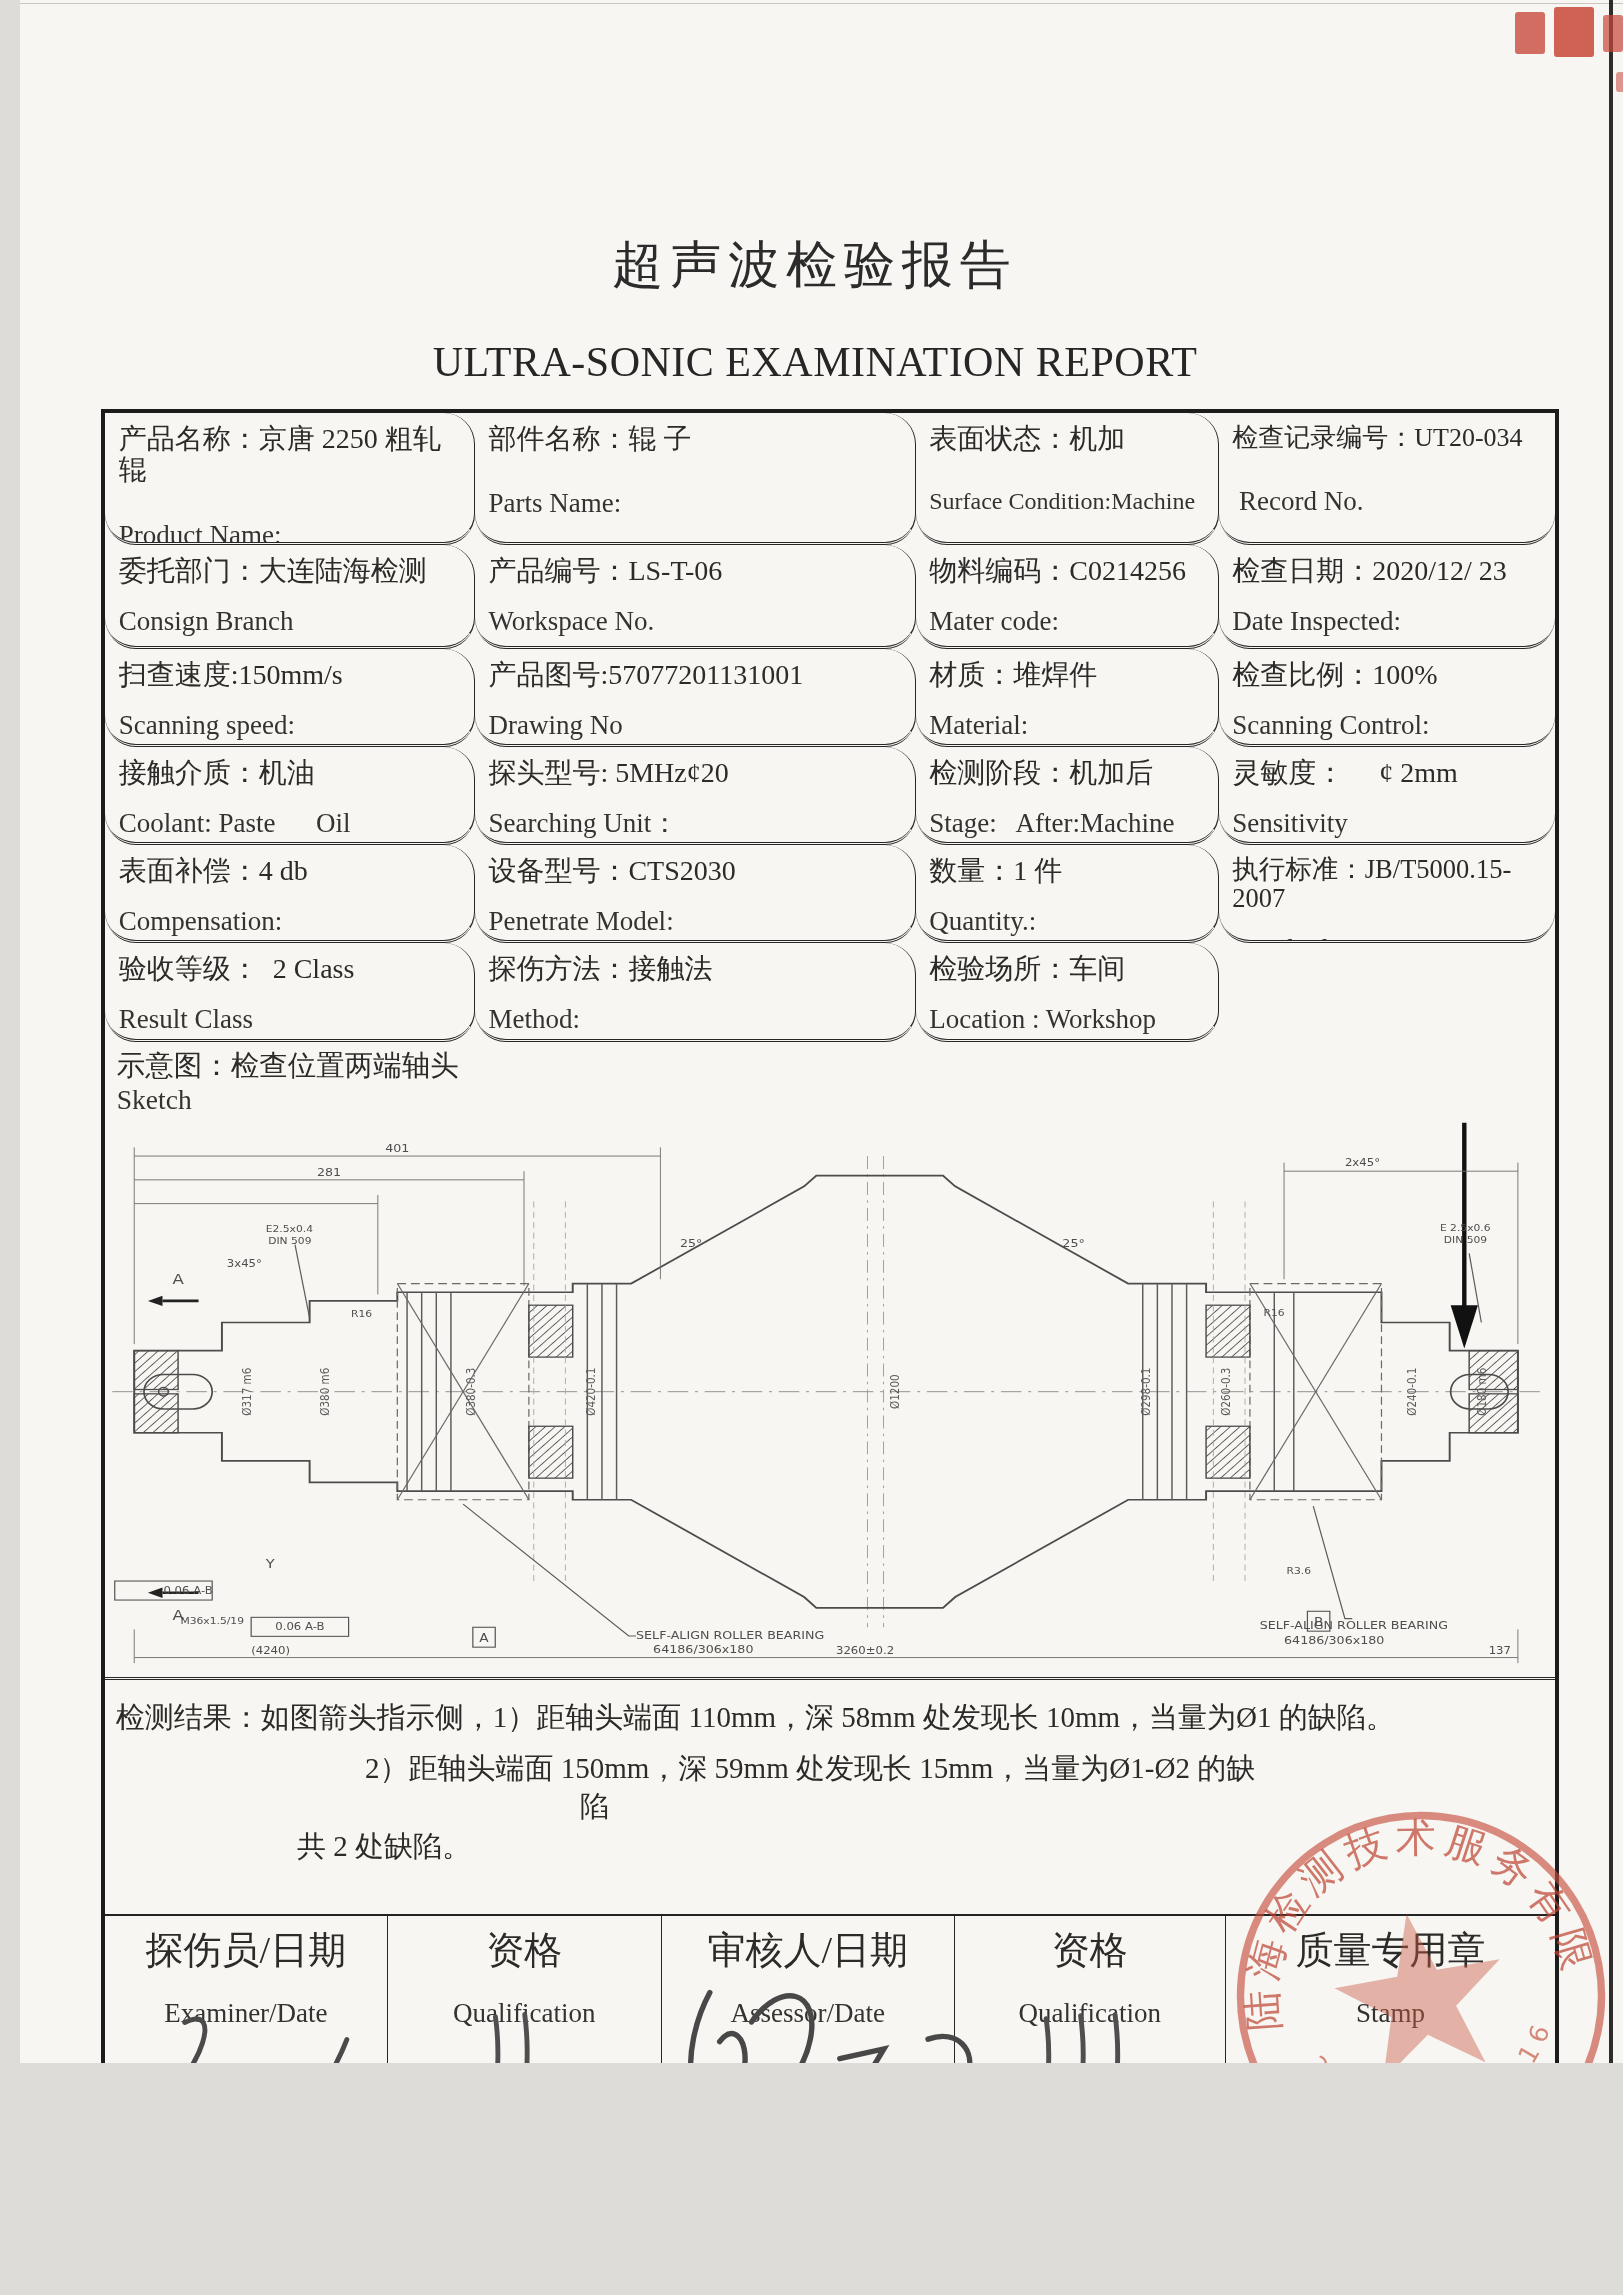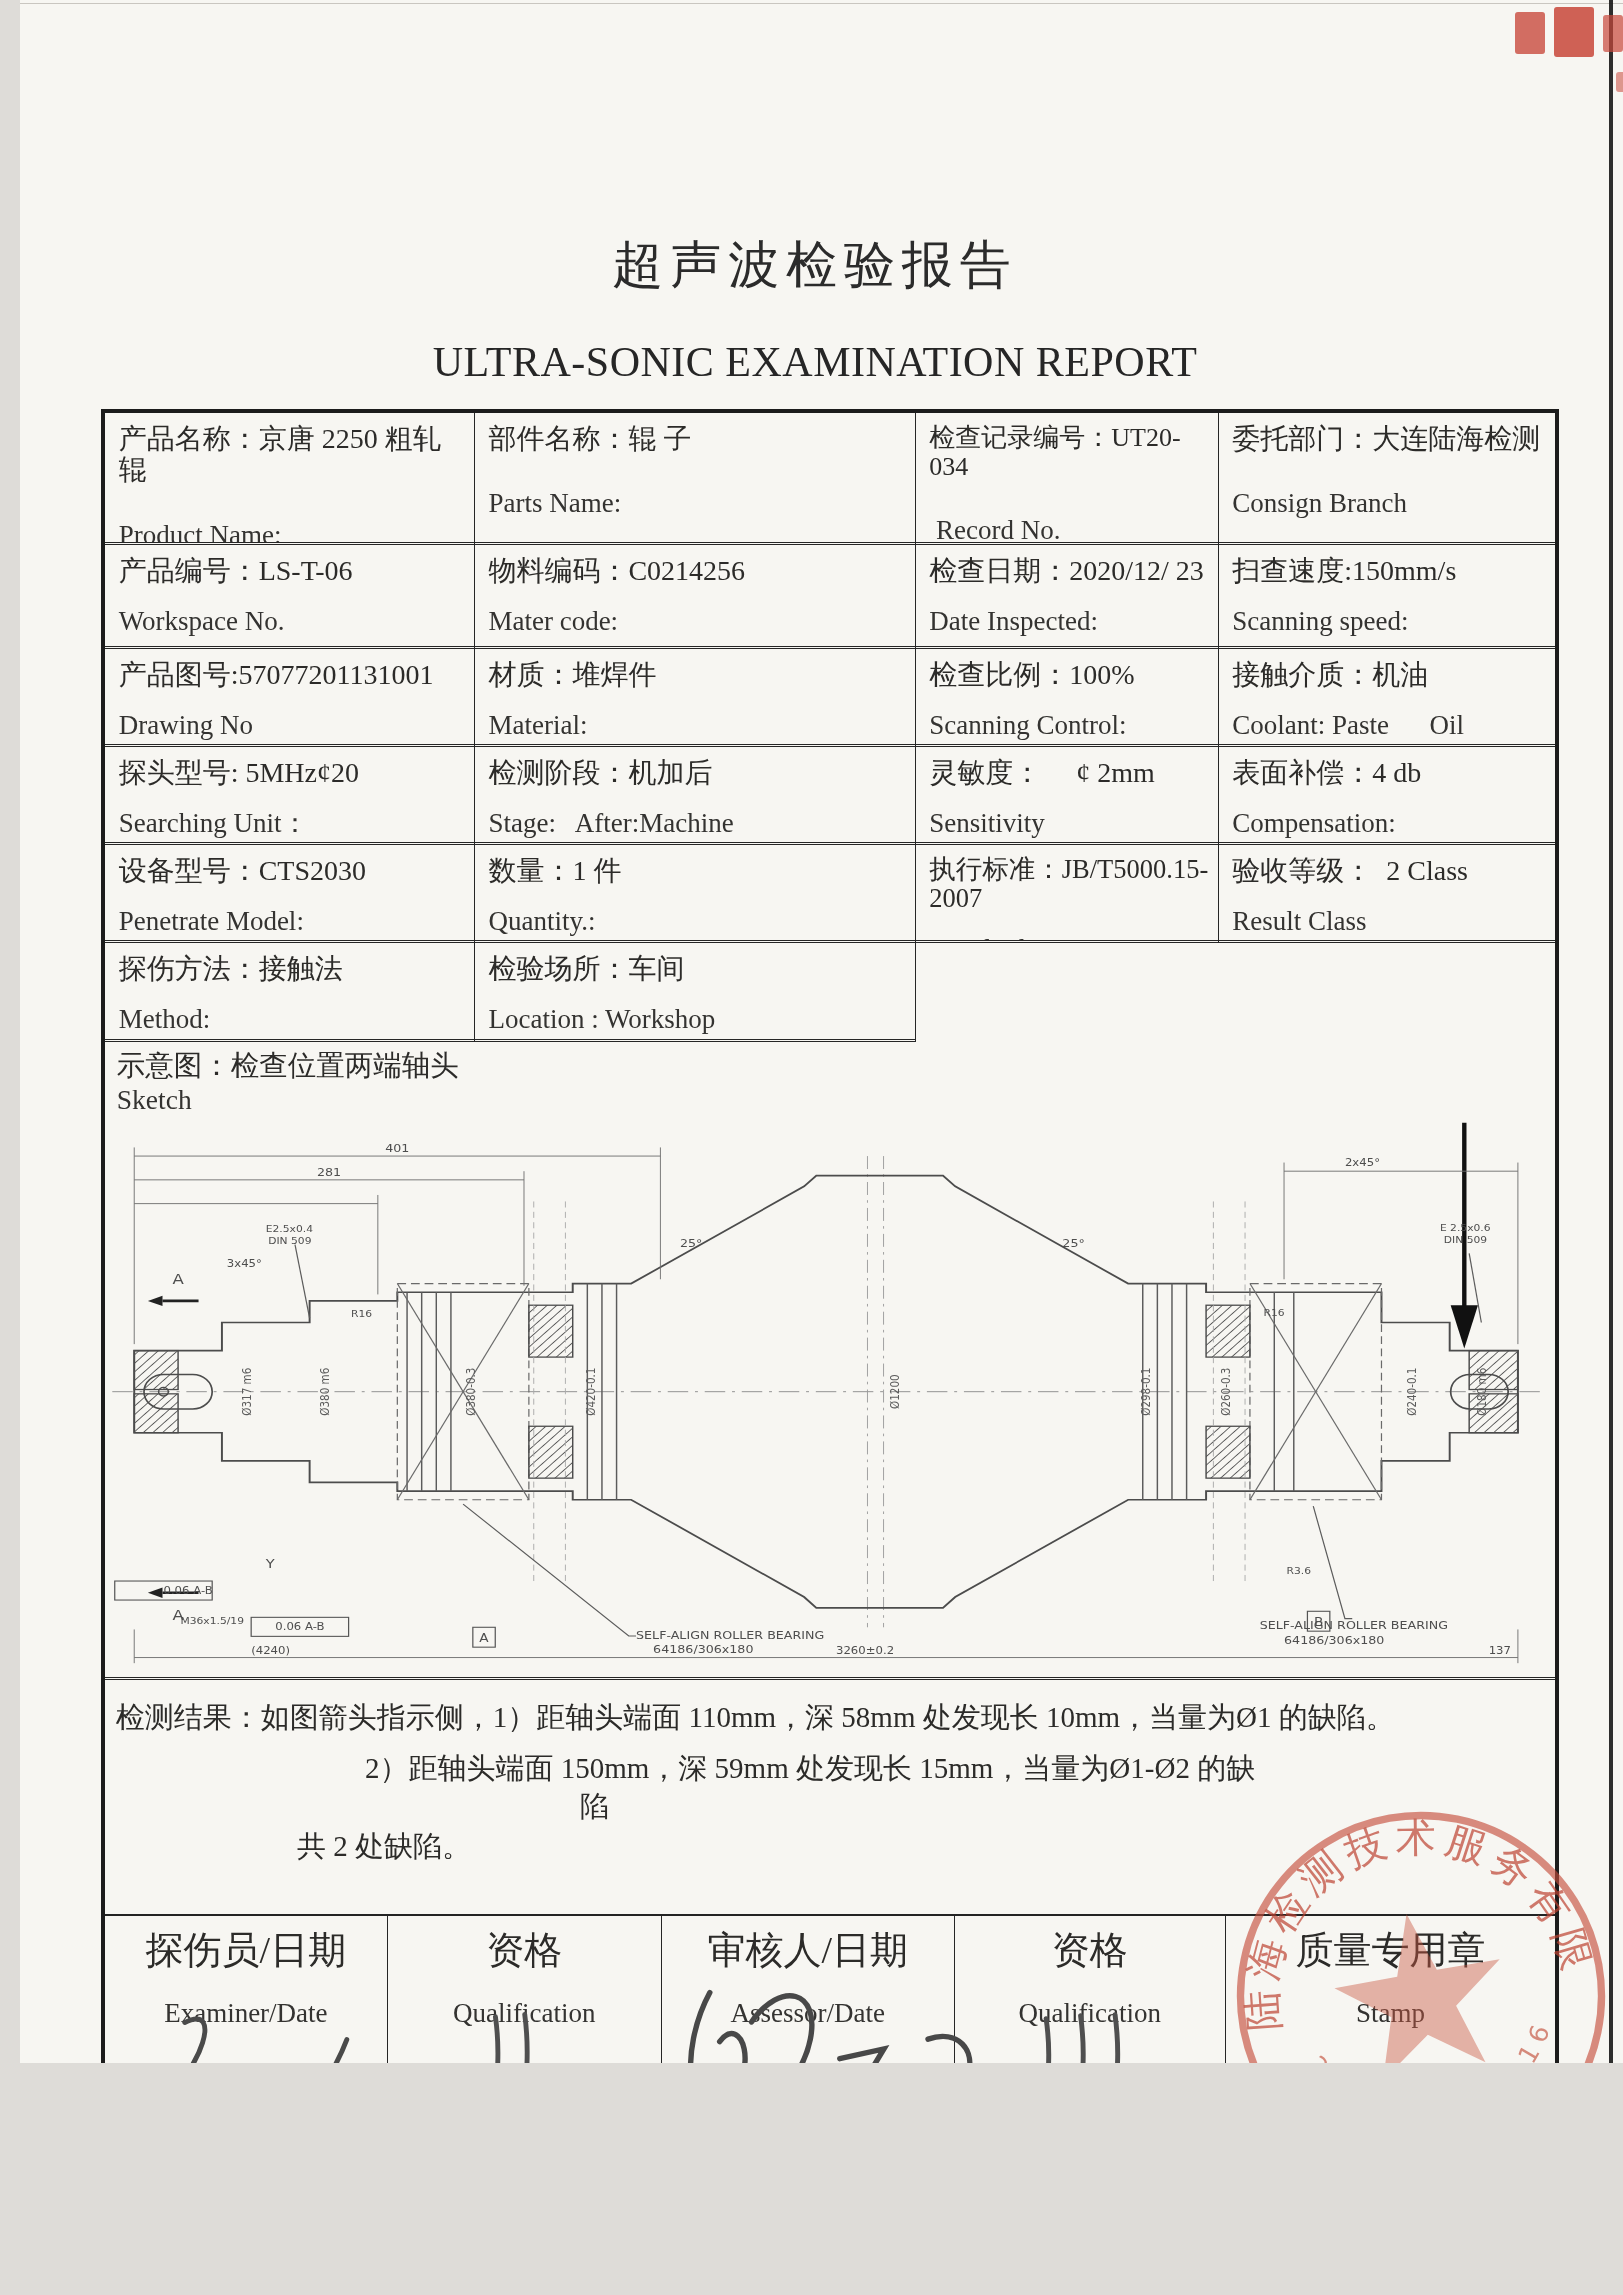--- a/index.html
+++ b/index.html
@@ -14,21 +14,21 @@
   .title-cn{position:absolute;left:0;top:231px;width:1590px;text-align:center;
             font-size:51px;letter-spacing:6.9px;font-weight:500;color:#2b2b2b;}
   .title-en{position:absolute;left:0;top:338px;width:1590px;text-align:center;
             font-size:42px;letter-spacing:0.5px;color:#262626;}
   
   .report-table{position:absolute;left:81px;top:409px;width:1458px;border:4.9px solid #1c1c1c;
                 background:transparent;box-sizing:border-box;}
   .info-grid{display:grid;grid-template-columns:25.5% 30.4% 20.9% 23.2%;
              grid-template-rows:132px 104px 98px 98px 98px 99px;}
   .cell{border-right:1.5px solid #262626;border-bottom:3.4px double #262626;box-sizing:border-box;
-        padding:9.8px 8.8px 0 13.7px;overflow:hidden;}
+        padding:9.8px 8.8px 0 13.7px;overflow:hidden;border-radius:31px;}
   .cell:nth-child(4n){border-right:none;}
   .cn{font-size:28px;line-height:1.12;white-space:pre-wrap;color:#2c2b29;}
   .en{font-size:27px;line-height:1.05;margin-top:20.6px;white-space:pre-wrap;color:#343331;}
   .info-grid .cell:nth-child(-n+4) .en{margin-top:35px;}
   
   .sketch-row{position:relative;height:638px;border-bottom:3.4px double #262626;box-sizing:border-box;}
   .sketch-label{padding:7.9px 0 0 11.8px;}
   .sketch-label .cn{font-size:28.5px;}
   .sketch-label .en{font-size:27.5px;margin-top:4.9px;}
   .drawing{position:absolute;left:0;top:73px;width:1447px;height:562px;}
@@ -69,20 +69,24 @@
   <div class="report-table">
 
     <div class="info-grid">
       <div class="cell">
           <div class="cn">产品名称：京唐 2250 粗轧辊</div>
           <div class="en">Product Name:</div>
         </div>
       <div class="cell">
           <div class="cn">部件名称：辊 子</div>
           <div class="en">Parts Name:</div>
+        </div>
+      <div class="cell">
+          <div class="cn">表面状态：机加</div>
+          <div class="en" style="font-size:24px;">Surface Condition:Machine</div>
         </div>
       <div class="cell">
           <div class="cn" style="font-size:26px;">检查记录编号：UT20-034</div>
           <div class="en"> Record No.</div>
         </div>
 
       <div class="cell">
           <div class="cn">委托部门：大连陆海检测</div>
           <div class="en">Consign Branch</div>
         </div>

